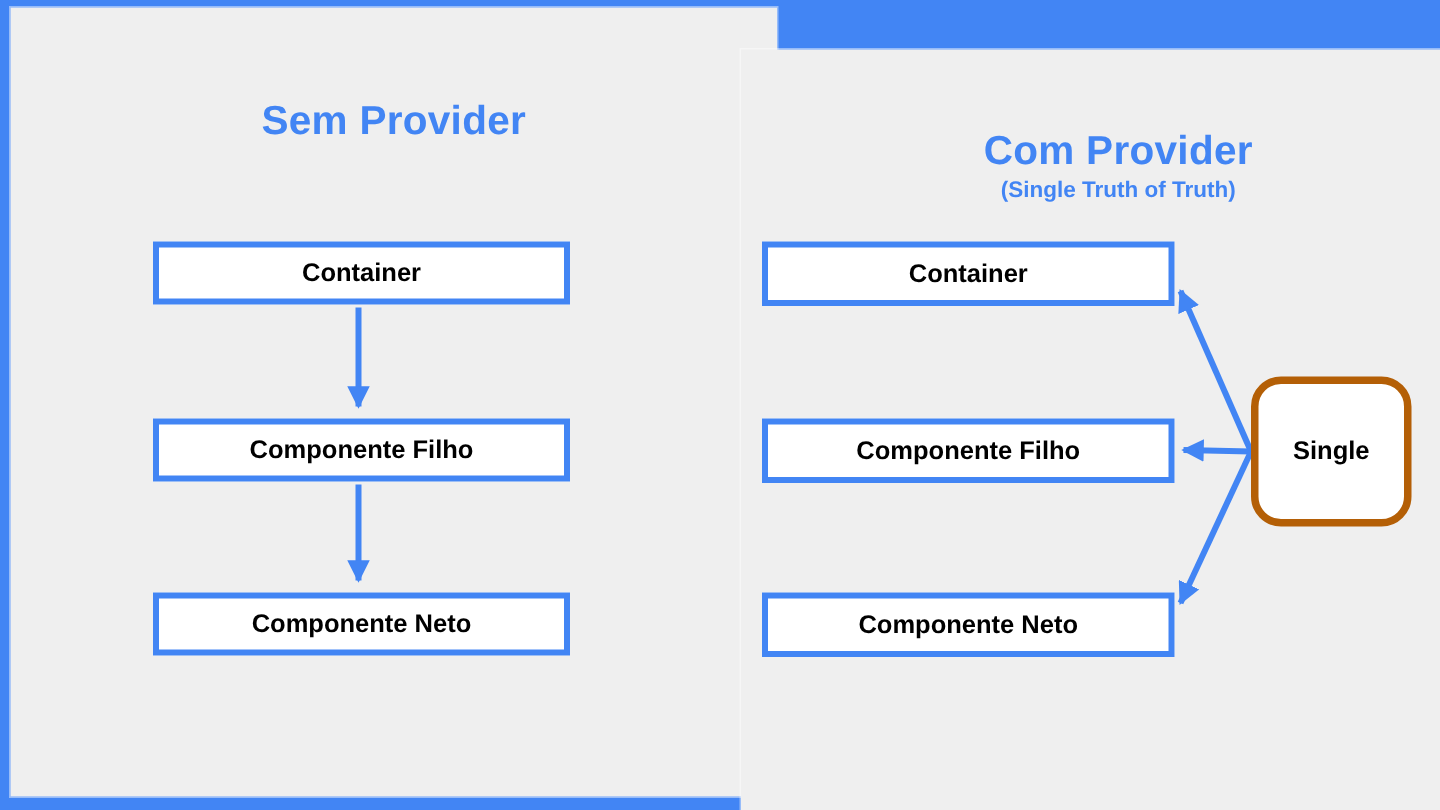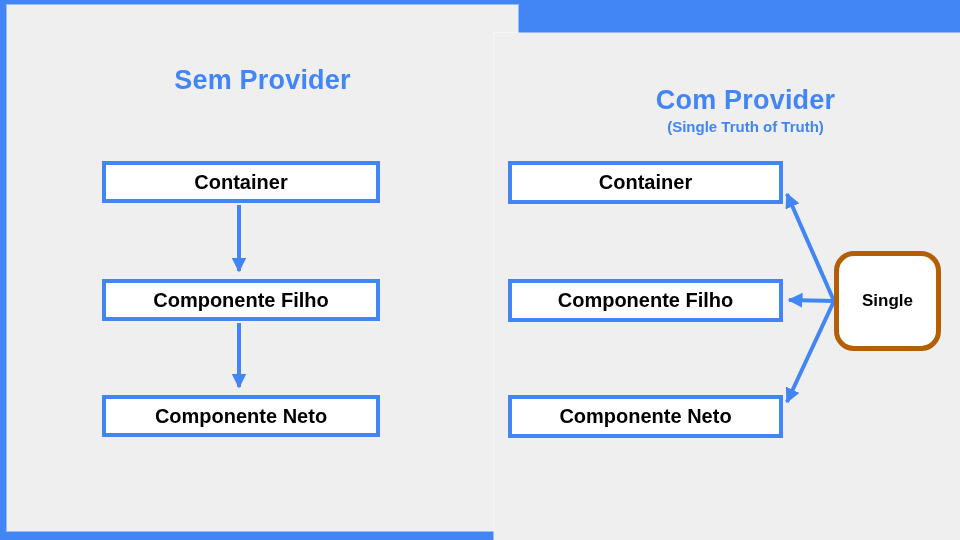--- a/index.html
+++ b/index.html
@@ -52,21 +52,21 @@
   .node {
     position: absolute;
     box-sizing: border-box;
     background: #ffffff;
     border: 4px solid #4285f4;
     display: flex;
     align-items: center;
     justify-content: center;
     color: #000000;
     font-weight: bold;
-    font-size: 20px;
+    font-size: 17px;
     z-index: 2;
   }
   
   .l-box      { left: 102px; width: 278px; height: 42px; }
   .l-box-0    { top: 161px; }
   .l-box-1    { top: 279px; }
   .l-box-2    { top: 395px; }
   
   .r-box      { left: 508px; width: 275px; height: 43px; }
   .r-box-0    { top: 161px; }

